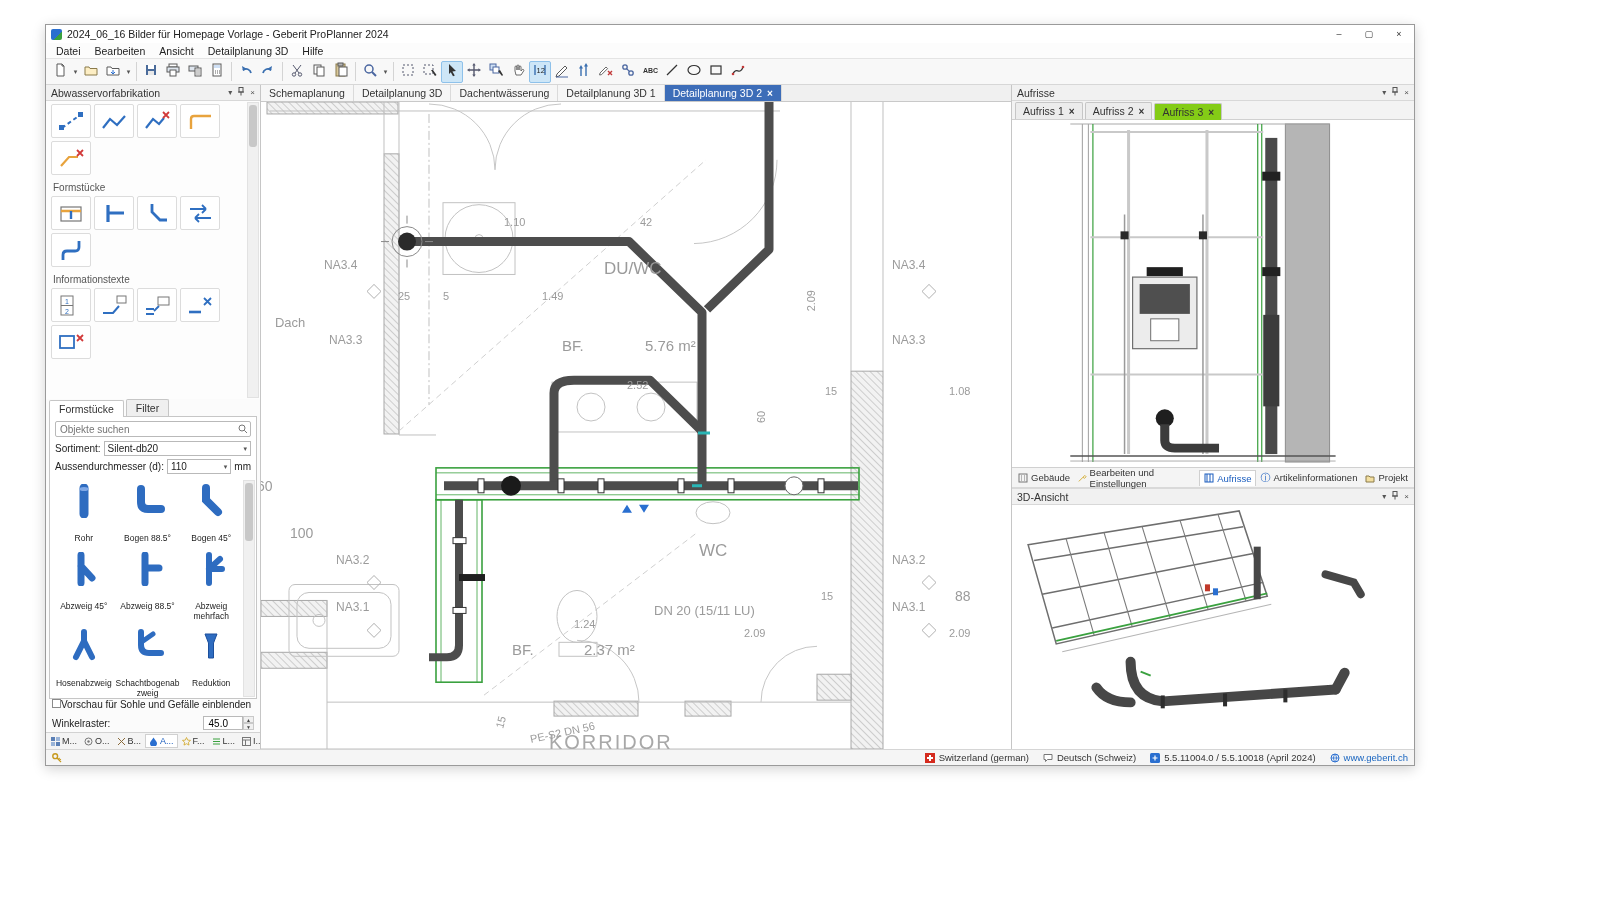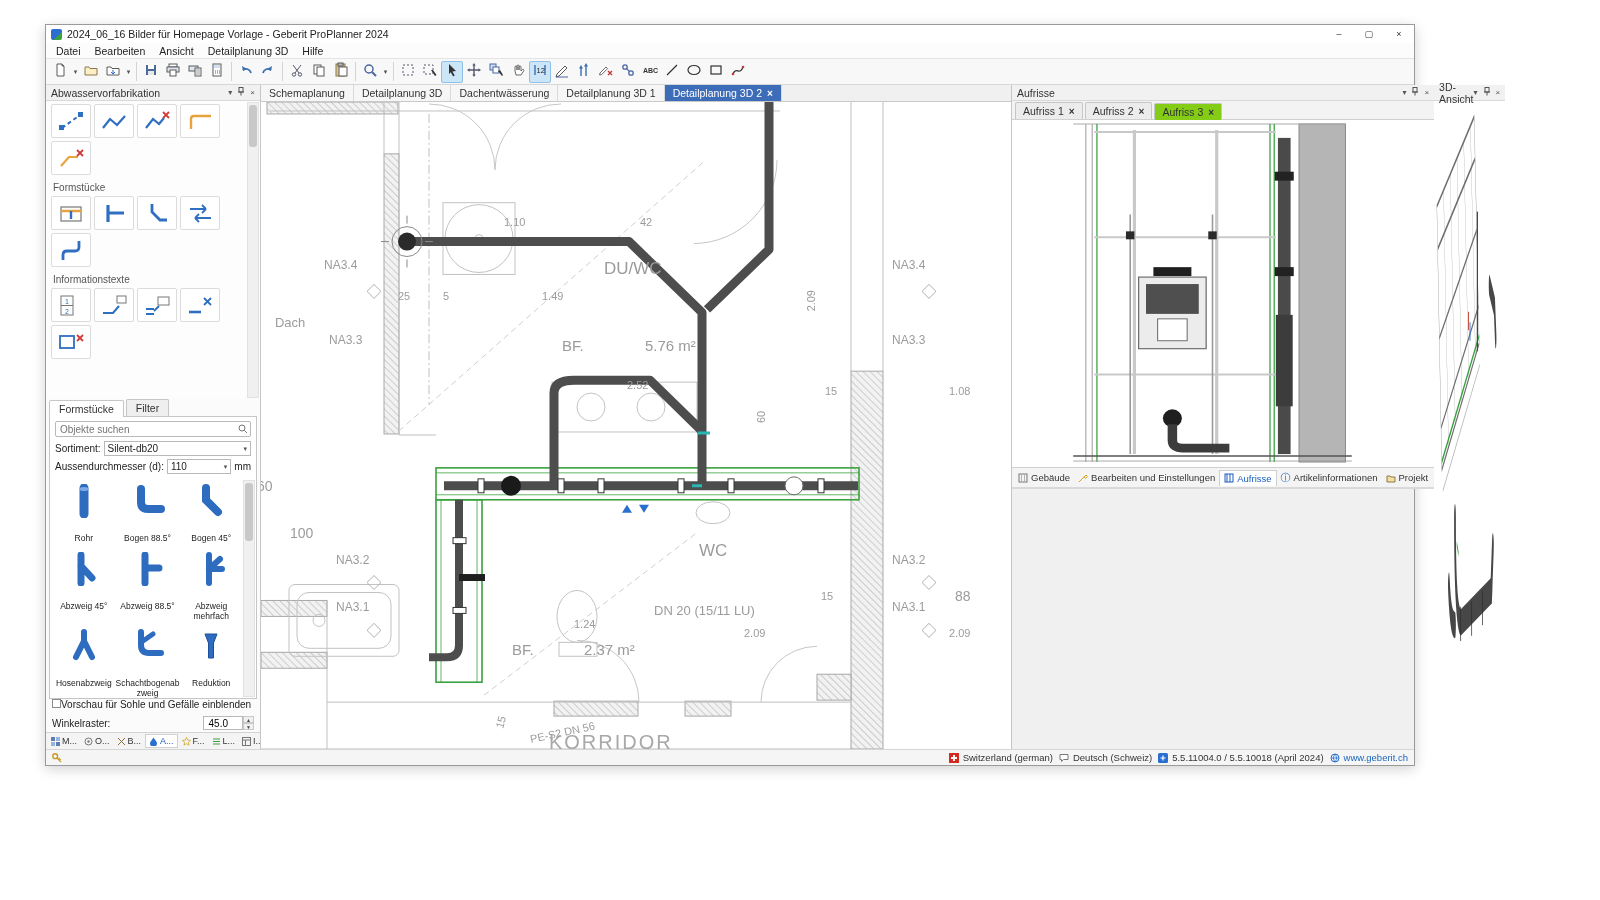--- a/index.html
+++ b/index.html
@@ -79,21 +79,21 @@
   
   .center { flex:1; display:flex; flex-direction:column; min-width:0; background:#fff; border-right:1px solid #c6c6c6; }
   .doc-tabs { height:17px; flex:0 0 auto; display:flex; background:#f0f0f0; border-bottom:1px solid #c9c9c9; }
   .doc-tab { padding:0 8px; display:flex; align-items:center; gap:5px; font-size:10.5px;
              border-right:1px solid #dadada; background:#f6f6f6; color:#333; }
   .doc-tab.active { background:#3d6db8; color:#fff; }
   .doc-tab .x { font-weight:bold; font-size:10px; }
   .canvas { flex:1; position:relative; min-height:0; background:#fff; }
   .canvas svg { width:100%; height:100%; display:block; }
   
-  .right-col { width:402px; flex:0 0 auto; display:flex; min-height:0; background:#f0f0f0; }
+  .right-col { width:402px; flex:0 0 auto; display:flex; flex-direction:column; min-height:0; background:#f0f0f0; }
   .aufrisse { height:404px; flex:0 0 auto; display:flex; flex-direction:column; background:#fff; border-bottom:2px solid #d9d9d9; }
   .af-tabs { height:19px; flex:0 0 auto; display:flex; align-items:flex-end; background:#f3f3f3;
              border-bottom:1px solid #d0d0d0; padding-left:3px; }
   .af-tab { display:flex; align-items:center; gap:5px; height:17px; padding:0 7px; margin-right:2px;
             border:1px solid #c6c6c6; border-bottom:none; background:#ececec; font-size:10.5px;
             border-radius:2px 2px 0 0; color:#333; }
   .af-tab.active { background:#84cc16; position:relative; top:1px; }
   .af-tab .x { font-weight:bold; font-size:10px; color:#333; }
   .af-view { flex:1; min-height:0; background:#fff; }
   .af-view svg, .v3d-view svg { width:100%; height:100%; display:block; }
@@ -101,21 +101,21 @@
                border-top:1px solid #d0d0d0; padding:0 2px; }
   .dock-tab { display:flex; align-items:center; gap:3px; font-size:9.5px; color:#333; padding:2px 4px; }
   .dock-tab.active { color:#1a5dbe; background:#fff; border:1px solid #d0d0d0; border-bottom:none; }
   .dock-tab svg { width:10px; height:10px; }
   .dock-tab .ginfo { color:#1a5dbe; font-size:10px; }
   .view3d { flex:1; display:flex; flex-direction:column; min-height:0; background:#fff; }
   .v3d-view { flex:1; min-height:0; }
   
   .statusbar { height:16px; flex:0 0 auto; display:flex; align-items:center; background:#f5f5f5;
                border-top:1px solid #d5d5d5; padding:0 6px; font-size:9.5px; color:#333; gap:6px; }
-  .sb-right { margin-left:auto; display:flex; align-items:center; gap:6px;text-align:right; }
+  .sb-right { margin-left:auto; display:flex; align-items:center; gap:14px;text-align:right; }
   .sb-item { display:flex; align-items:center; gap:4px; }
   .sb-item svg { width:10px; height:10px; }
   .sb-link { color:#1a66c0; }
   text { font-family:"Liberation Sans",sans-serif; }
 </style>
 </head>
 <body>
 
 <div class="desktop">
 <div class="app">

